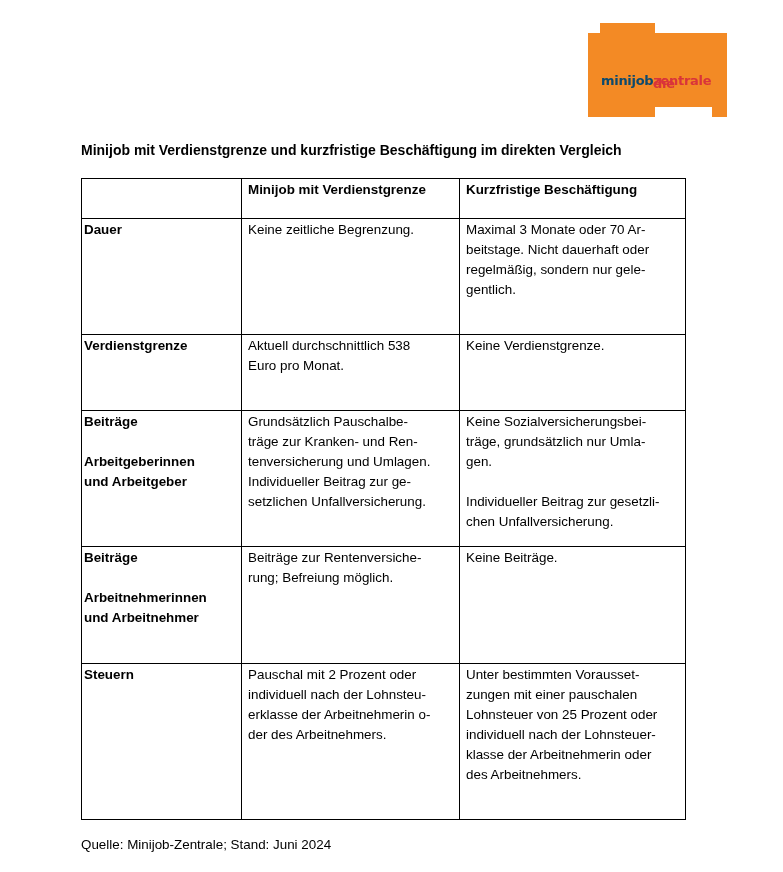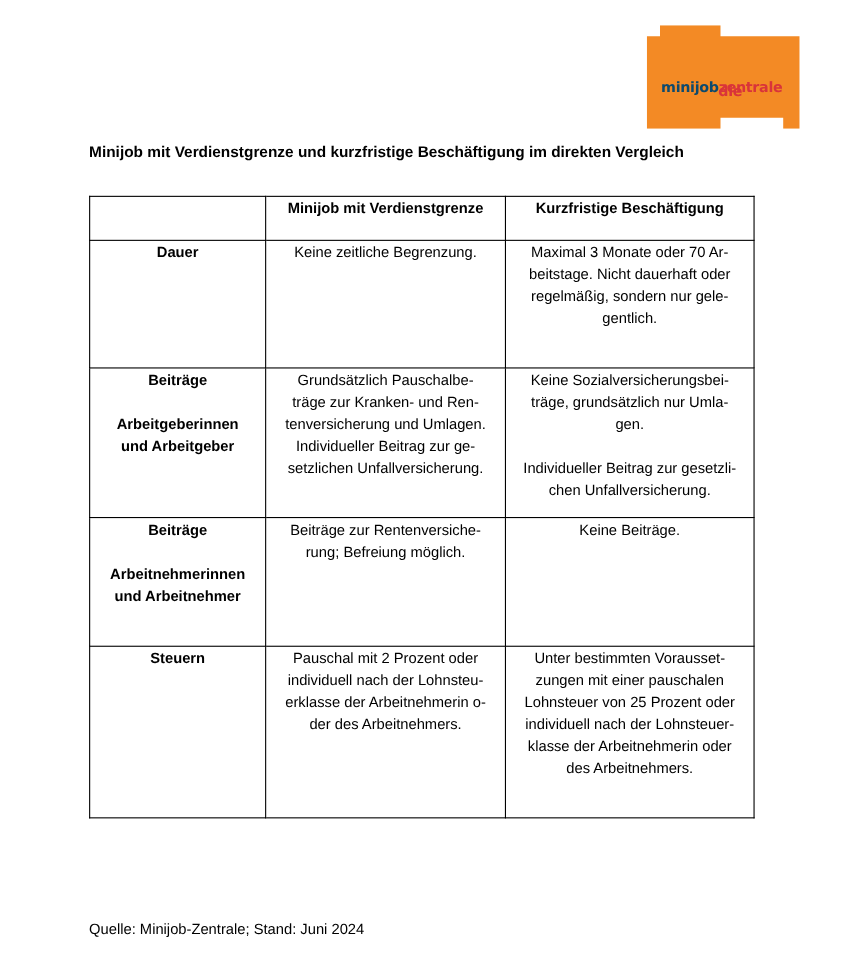--- a/index.html
+++ b/index.html
@@ -7,25 +7,25 @@
          font-family: "Liberation Sans", sans-serif; color: #000; }
   .logo { position: absolute; left: 588px; top: 23px; width: 139px; height: 94px; }
   .logo svg { display: block; }
   .logo-text { position: absolute; left: 13px; top: 38px; font-family: "DejaVu Sans", sans-serif;
                font-weight: bold; line-height: 1; letter-spacing: -0.3px; }
   .logo-die { position: absolute; left: 52px; top: 16px; font-size: 13px; color: var(--logo-red); }
   .logo-line2 { position: absolute; left: 0; top: 13px; font-size: 13px; white-space: nowrap; }
   .logo-mini { color: #0c4a6e; }
   .logo-zent { color: var(--logo-red); }
 
-  .doc-title { position: absolute; left: 81px; top: 130px; font-size: 14px; font-weight: bold; white-space: nowrap; }
+  .doc-title { position: absolute; left: 81px; top: 142px; font-size: 14px; font-weight: bold; white-space: nowrap; }
 
   table.cmp { position: absolute; left: 81px; top: 178px; width: 604px; border-collapse: collapse; table-layout: fixed; }
   table.cmp td, table.cmp th { border: 1.3px solid #000; vertical-align: top; font-size: 13.4px; line-height: 20px;
-                                padding: 1px 6px 0 6px; text-align: center; font-weight: normal; }
+                                padding: 1px 6px 0 6px; text-align: left; font-weight: normal; }
   table.cmp col.c1 { width: 160px; }
   table.cmp col.c2 { width: 218px; }
   table.cmp col.c3 { width: 226px; }
   table.cmp th { font-weight: bold; }
   table.cmp td.rowhead { font-weight: bold; padding-left: 2px; padding-right: 2px; }
   .cell-line { display: block; white-space: nowrap; }
   .gap { display: block; height: 20px; }
   .foot { position: absolute; left: 81px; top: 837px; font-size: 13.4px; white-space: nowrap; }
 </style>
 </head>
@@ -64,20 +64,32 @@
           <span class="cell-line">Dauer</span>
         </td>
         <td>
           <span class="cell-line">Keine zeitliche Begrenzung.</span>
         </td>
         <td>
           <span class="cell-line">Maximal 3 Monate oder 70 Ar-</span>
           <span class="cell-line">beitstage. Nicht dauerhaft oder</span>
           <span class="cell-line">regelmäßig, sondern nur gele-</span>
           <span class="cell-line">gentlich.</span>
+        </td>
+      </tr>
+      <tr style="height: 76px;">
+        <td class="rowhead">
+          <span class="cell-line">Verdienstgrenze</span>
+        </td>
+        <td>
+          <span class="cell-line">Aktuell durchschnittlich 538</span>
+          <span class="cell-line">Euro pro Monat.</span>
+        </td>
+        <td>
+          <span class="cell-line">Keine Verdienstgrenze.</span>
         </td>
       </tr>
       <tr style="height: 136px;">
         <td class="rowhead">
           <span class="cell-line">Beiträge</span>
           <span class="gap"></span>
           <span class="cell-line">Arbeitgeberinnen</span>
           <span class="cell-line">und Arbeitgeber</span>
         </td>
         <td>

